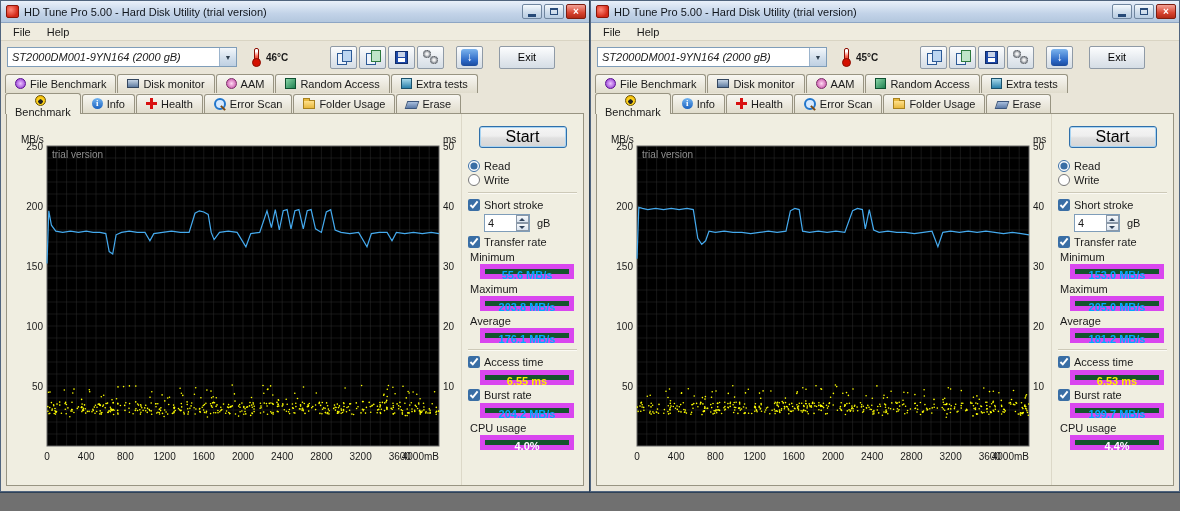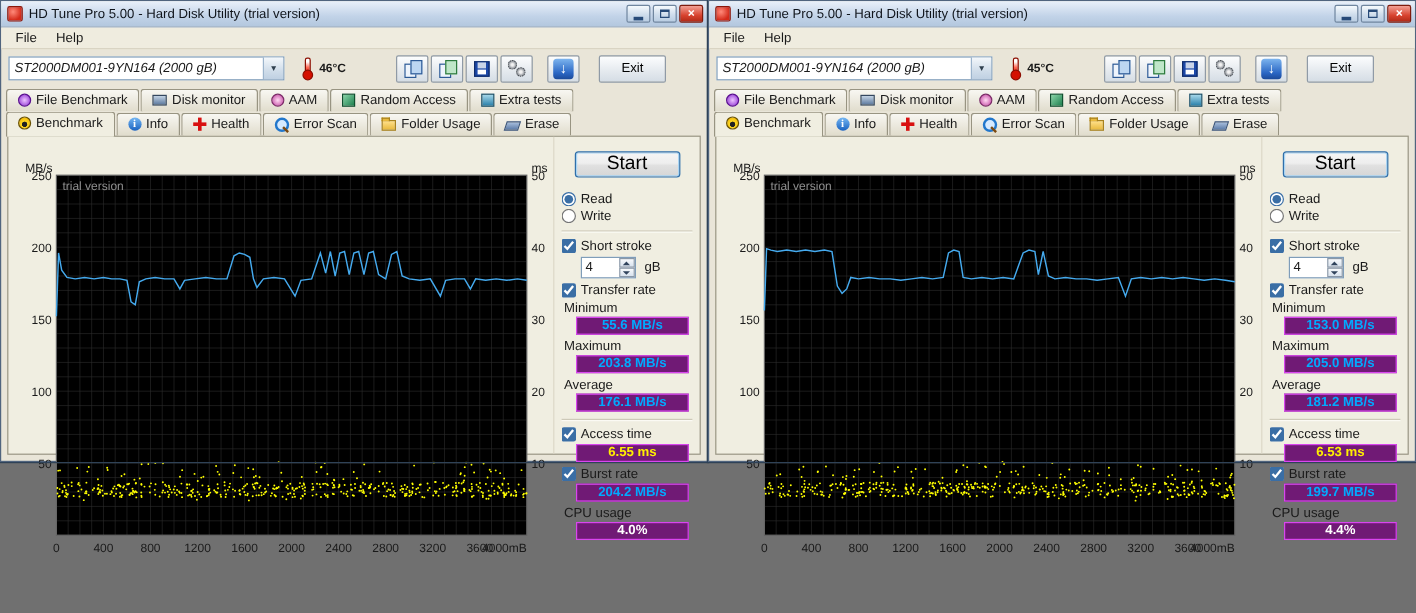--- a/index.html
+++ b/index.html
@@ -5,21 +5,21 @@
   * { box-sizing: border-box; }
   html,body { margin:0; padding:0; }
   body {
     width:1180px; height:511px; display:flex; overflow:hidden;
     font-family:"Liberation Sans", sans-serif; font-size:11px; color:#1a1a1a;
     background:#707070;
   }
   #app { display:flex; width:1180px; height:511px; }
 
   .window {
-    width:590px; height:385px; display:flex; flex-direction:column;
+    width:590px; height:492px; display:flex; flex-direction:column;
     background:#e9e5d8; border:1px solid #50647e; outline:1px solid #2f4257;
   }
 
   
   .titlebar {
     height:22px; flex:0 0 22px; display:flex; align-items:center; padding:0 3px 0 5px;
     background:linear-gradient(#e9f0fa, #c2d3e8 60%, #b3c7de); border-bottom:1px solid #8ea6c4;
   }
   .app-icon { width:13px; height:13px; margin-right:5px; border-radius:2px;
     background:radial-gradient(circle at 35% 35%, #ff8a7a, #d42a1a 70%); border:1px solid #8c1508; }
@@ -81,21 +81,21 @@
     background:linear-gradient(#7cb4ee,#2a66c4 70%,#1c4a9a); font-weight:bold; font-size:12px;
     line-height:17px; text-align:center; }
 
   
   .tabrow { display:flex; padding-left:4px; align-items:center; }
   .row1 { margin-top:1px; }
   .row2 { position:relative; z-index:2; margin-bottom:-1px; }
   .tab { display:inline-flex; align-items:center; height:19px; padding:1px 9px 2px;
     margin-right:1px; border:1px solid #989482; border-bottom:none; border-radius:3px 3px 0 0;
     background:linear-gradient(#f8f7f2,#e0dccc); cursor:pointer; white-space:nowrap; }
-  .tab.active { background:#f0eee1; height:21px; padding-bottom:4px; }
+  .tab.active { background:#f0eee1; height:21px; padding-bottom:4px;flex-direction:column; }
   .ticon { display:inline-block; margin-right:4px; flex:0 0 auto; }
   .ic-fb { width:11px; height:11px; border-radius:50%; background:radial-gradient(#ecc2ff,#8a2bd0); border:1px solid #5a1090; }
   .ic-dm { width:12px; height:9px; background:linear-gradient(#c3d3e4,#5e7ba0); border:1px solid #33465e; }
   .ic-aam { width:11px; height:11px; border-radius:50%; background:radial-gradient(#ffd9f1,#c040a0); border:1px solid #7c2c68; }
   .ic-ra { width:11px; height:11px; background:linear-gradient(135deg,#8ad6a8,#1f8050); border:1px solid #0f5030; }
   .ic-et { width:11px; height:11px; background:linear-gradient(#a6d8ea,#2a80aa); border:1px solid #1a506a; }
   .ic-bench { width:11px; height:11px; border-radius:50%;
     background:radial-gradient(circle at 50% 62%, #222 0 2px, #ffd820 2.5px, #e8a800); border:1px solid #6a5200; }
   .ic-info { width:11px; height:11px; border-radius:50%; background:linear-gradient(#74b6f2,#1a62c0);
     color:#fff; text-align:center; font:bold 9px/11px "Liberation Serif", serif; }
@@ -134,21 +134,21 @@
   .spin-val { flex:1; padding:2px 3px; font-size:11px; }
   .spin-btns { display:flex; flex-direction:column; }
   .su,.sd { position:relative; width:13px; height:8px; border:1px solid #8a98a8;
     background:linear-gradient(#f8fafc,#d8e2ee); }
   .su::after { content:""; position:absolute; left:2px; top:2px;
     border-left:3px solid transparent; border-right:3px solid transparent; border-bottom:3px solid #30435c; }
   .sd::after { content:""; position:absolute; left:2px; top:2px;
     border-left:3px solid transparent; border-right:3px solid transparent; border-top:3px solid #30435c; }
   .unit { margin-left:7px; }
   .stat-label { margin:3px 0 1px 2px; }
-  .vbox { width:94px; height:15px; margin:0 0 4px 12px; background:#701a75; border:1px solid #d946ef;
+  .vbox { width:94px; height:15px; margin:0 0 4px 12px; background:#14532d; border:5px solid #d946ef;
     text-align:center; font:bold 11px/13px "Liberation Sans", sans-serif; }
   .vbox.blue { color:var(--val-blue, #00aaff); }
   .vbox.yellow { color:var(--val-yellow, #ffef00); }
   .vbox.white { color:#fff; }
 </style>
 </head>
 <body>
 
 <div id="app">
   <div class="window">

